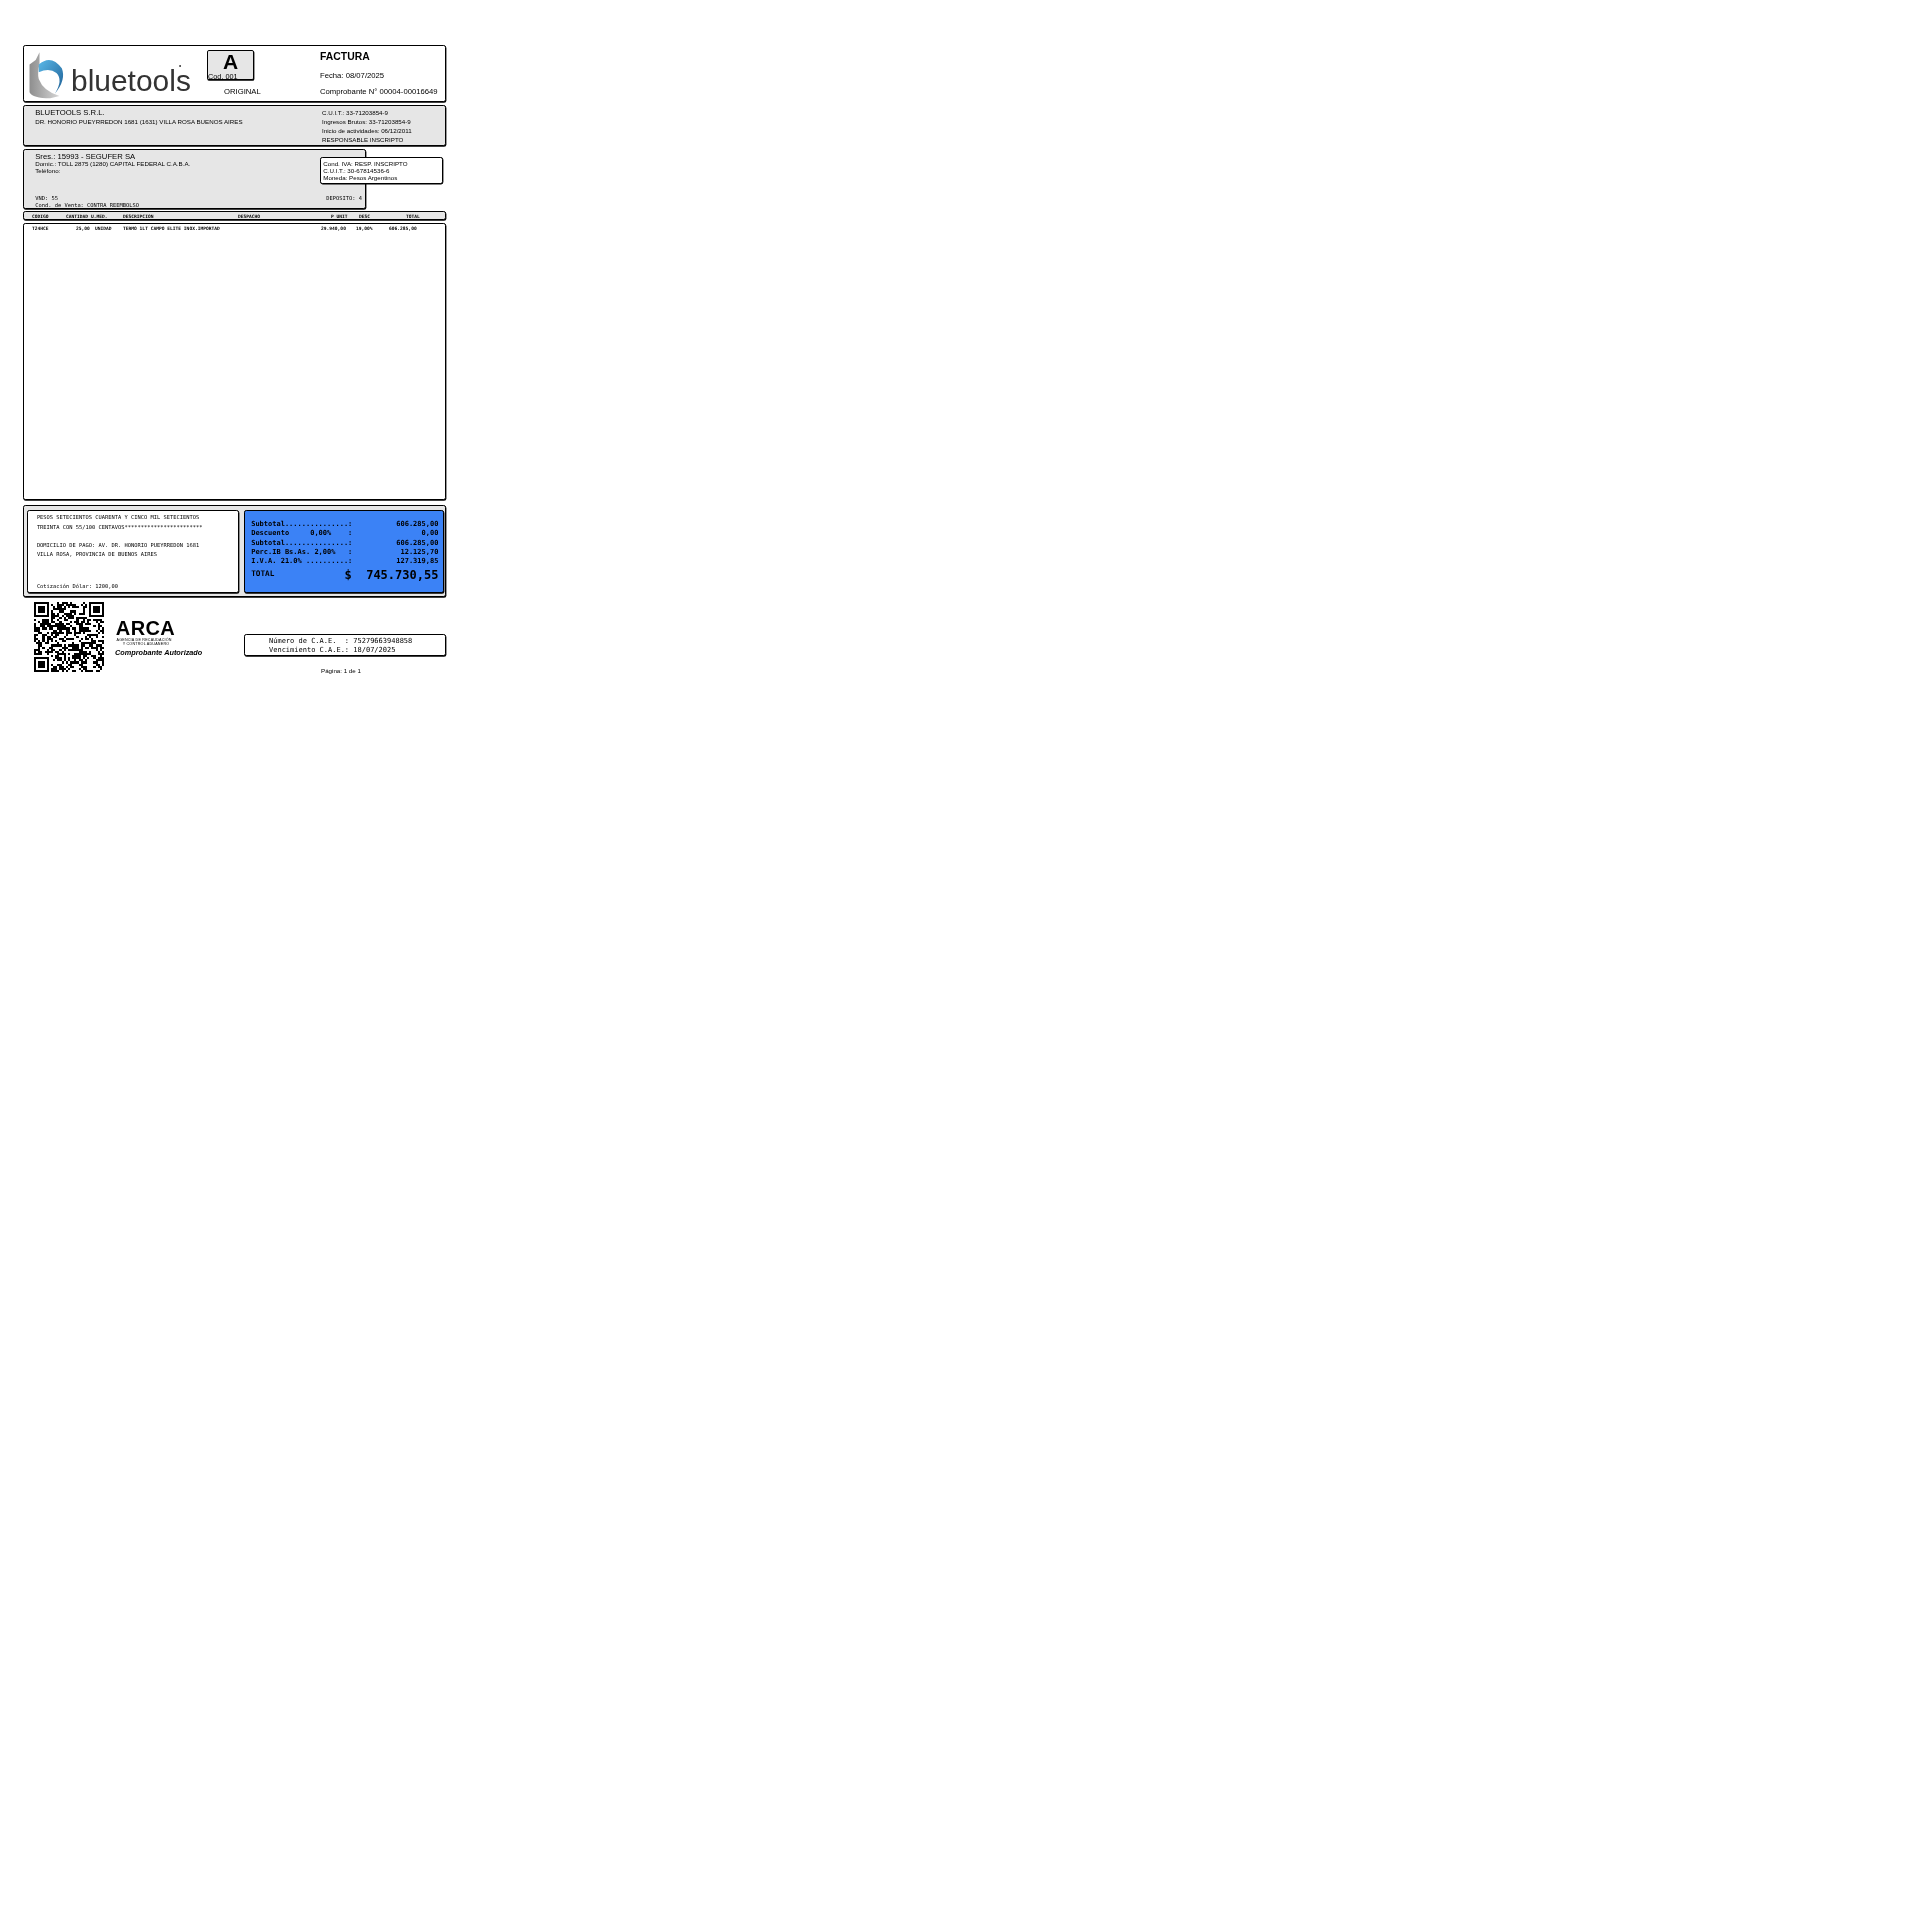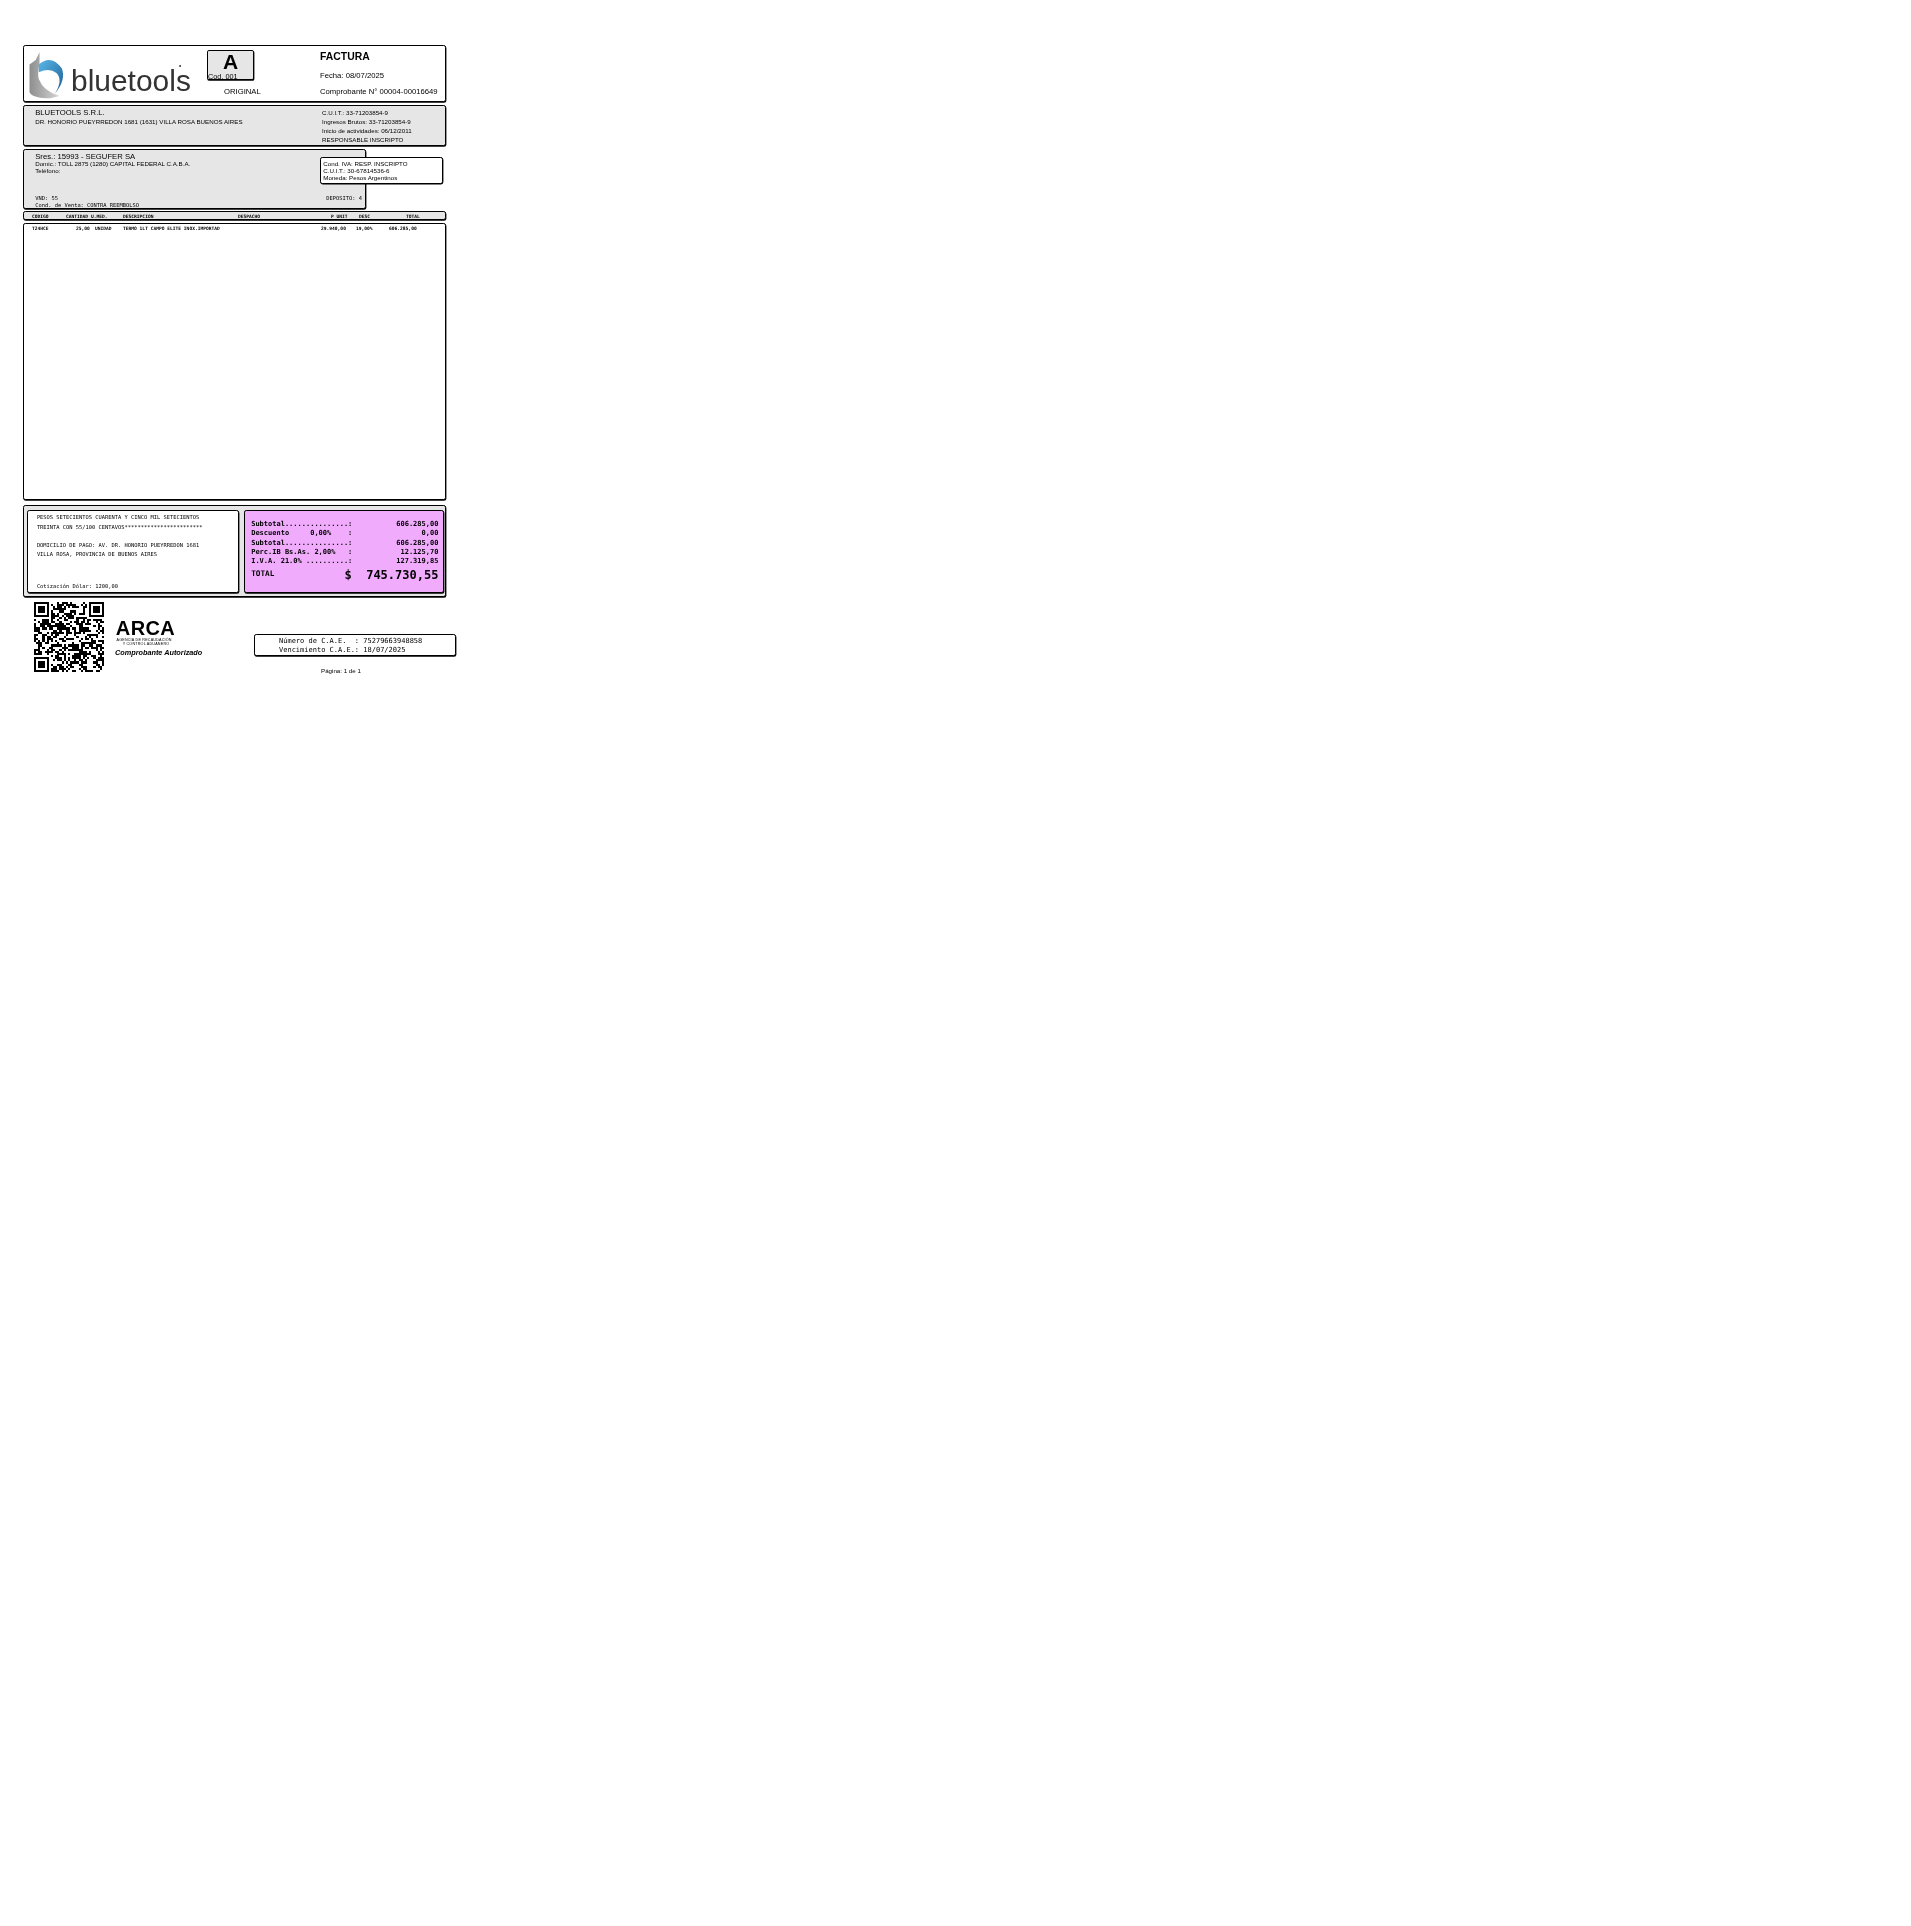--- a/index.html
+++ b/index.html
@@ -49,35 +49,35 @@
   
   #tbody { left: 23px; top: 223px; width: 423px; height: 277px; }
   .td { position: absolute; top: 2.3px; font-size: 4.6px; font-weight: bold; white-space: pre; }
 
   
   #foot { left: 23px; top: 505px; width: 423px; height: 92px; }
   #words { position: absolute; left: 2.7px; top: 3.9px; width: 212px; height: 83px;
            border: 0.8px solid #000; border-radius: 2.3px; background: #fff; box-shadow: 0.4px 0.8px 0 #000; }
   .wline { position: absolute; left: 9.2px; font-size: 5.4px; white-space: pre; }
   #totals { position: absolute; left: 220px; top: 3.9px; width: 200px; height: 83px;
-            border: 0.8px solid #000; border-radius: 2.3px; background: #f0abfc; box-shadow: 0.4px 0.8px 0 #000; }
+            border: 0.8px solid #000; border-radius: 2.3px; background: #3b82f6; box-shadow: 0.4px 0.8px 0 #000; }
   .trow { position: absolute; left: 6.2px; right: 4.6px; height: 9.2px; font-size: 7px; font-weight: bold; }
   .tlabel { position: absolute; left: 0; white-space: pre; }
   .tvalue { position: absolute; right: 0; white-space: pre; }
   #total-row { font-size: 7.7px; }
   #total-row .tvalue { font-size: 12px; }
 
   
   #qr { position: absolute; left: 34px; top: 602px; width: 70px; height: 70px; }
   #arca { position: absolute; left: 115px; top: 618px; width: 92px; height: 42px; }
   #arca-word { position: absolute; left: 0.8px; top: 0; font-size: 20px; font-weight: bold; letter-spacing: 0.4px; line-height: 20px; }
   #arca-sub1 { position: absolute; left: 1.5px; top: 20px; font-size: 3.7px; letter-spacing: 0.2px; }
   #arca-sub2 { position: absolute; left: 7.7px; top: 24px; font-size: 3.7px; letter-spacing: 0.2px; }
   #autorizado { position: absolute; left: 0; top: 30px; font-size: 7.3px; font-weight: bold; font-style: italic; white-space: pre; }
-  #cae-box { left: 244px; top: 634px; width: 202px; height: 22.3px; background: #fff; margin-left: 10px; }
+  #cae-box { left: 244px; top: 634px; width: 202px; height: 22.3px; background: #fff; }
   .cae-line { position: absolute; left: 24px; font-size: 7px; white-space: pre; }
   #pagina { left: 321px; top: 667px; font-size: 6.2px; }
 </style>
 </head>
 <body>
 
 <div id="hdr" class="box white">
   <svg id="logo" viewBox="0 0 440 132">
     <defs>
       <linearGradient id="gb" x1="0" y1="0" x2="1" y2="1">

